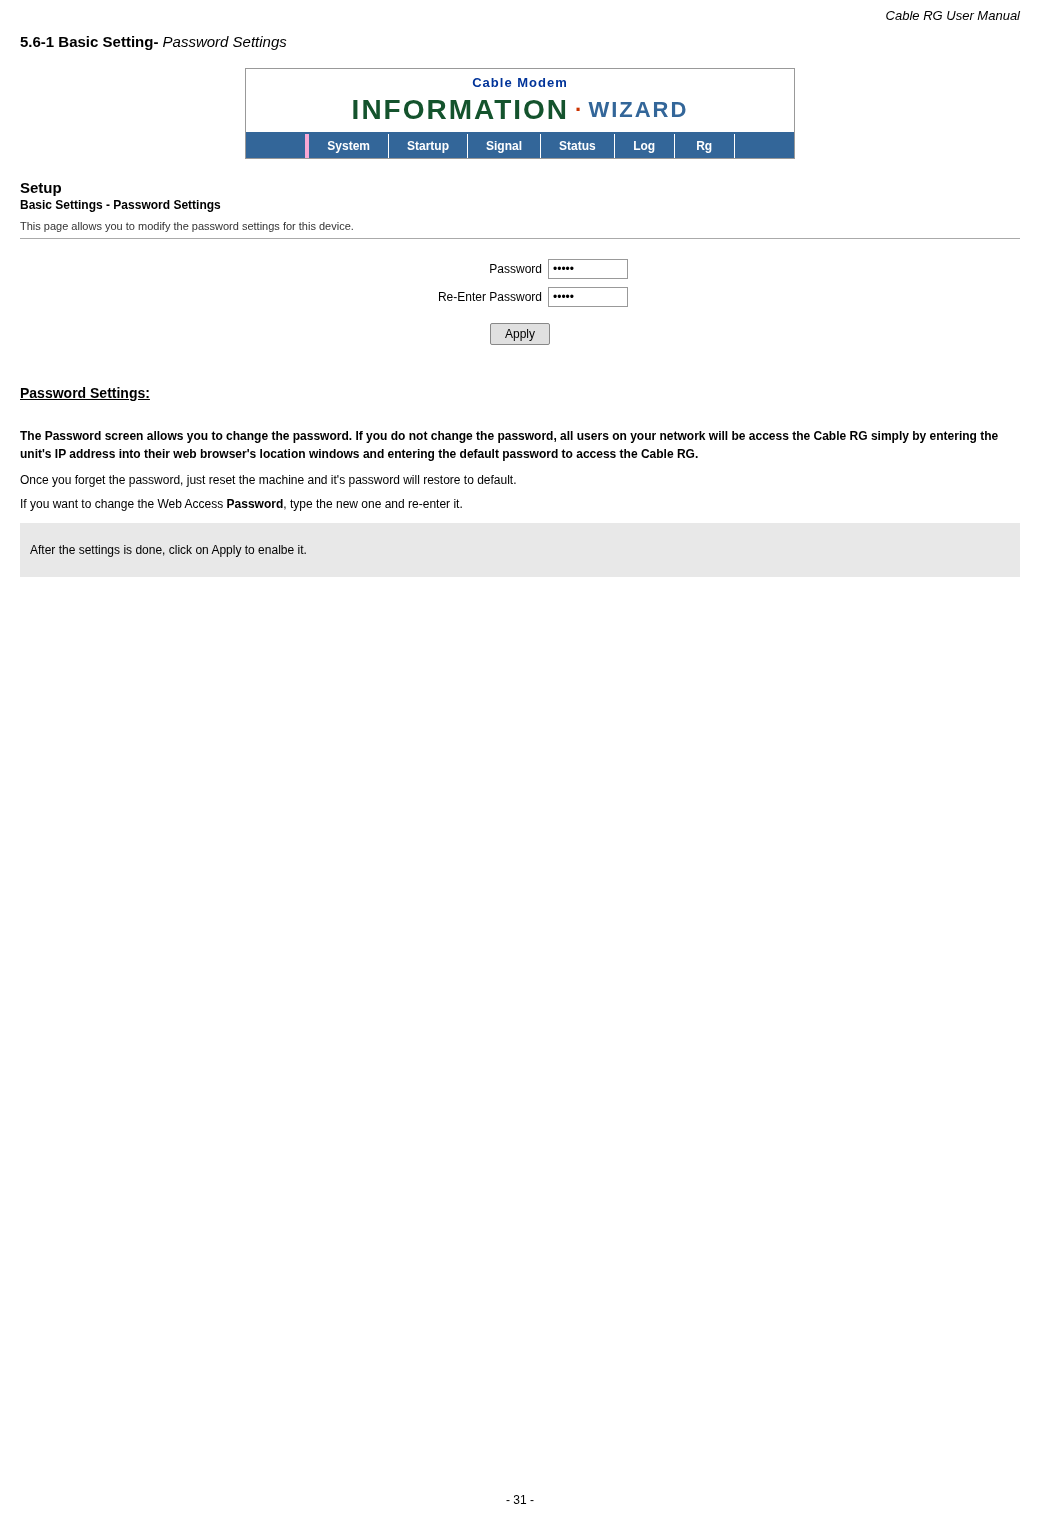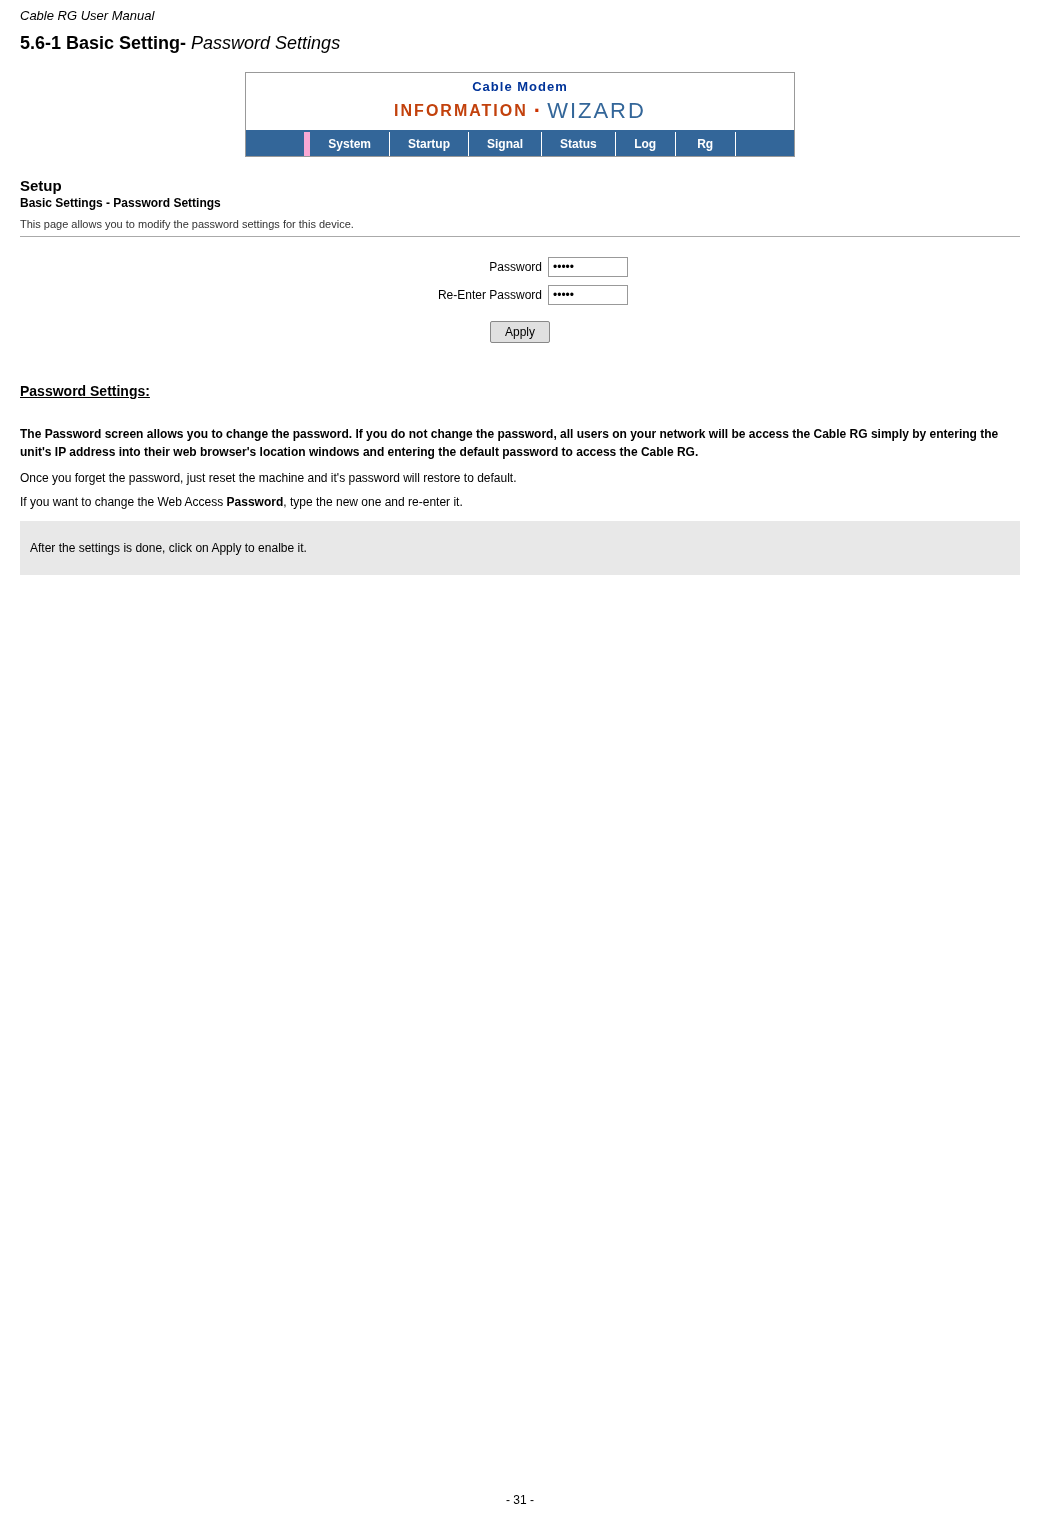--- a/index.html
+++ b/index.html
@@ -14,29 +14,30 @@
       font-family: Arial, sans-serif;
       font-size: 13px;
       background: #fff;
       color: #000;
       position: relative;
     }
 
     
     .page-header {
       display: flex;
-      padding: 8px 32px 4px 20px;
+      justify-content: flex-end;
+      padding: 8px 20px 4px 20px;
       font-style: italic;
       font-size: 13px;
     }
 
     
     .section-title {
       padding: 6px 20px 8px 20px;
-      font-size: 18px;
+      font-size: 15px;
       font-weight: bold;
       border-bottom: none;
     }
 
     .section-title .italic-part {
       font-weight: normal;
       font-style: italic;
     }
 
     
@@ -65,37 +66,37 @@
     .info-wizard-bar {
       display: flex;
       align-items: center;
       justify-content: center;
       padding: 2px 12px 6px 12px;
       background: #fff;
       border-bottom: 2px solid #336699;
     }
 
     .info-wizard-bar .info-text {
-      font-size: 16px;
-      font-weight: bold;
-      color: #c2410c;
+      font-size: 28px;
+      font-weight: bold;
+      color: #14532d;
       letter-spacing: 2px;
       text-transform: uppercase;
     }
 
     .info-wizard-bar .dot {
       font-size: 22px;
       font-weight: bold;
       color: #cc3300;
       margin: 0 6px;
     }
 
     .info-wizard-bar .wizard-text {
       font-size: 22px;
-      font-weight: normal;
+      font-weight: bold;
       color: #336699;
       letter-spacing: 2px;
       text-transform: uppercase;
     }
 
     
     .nav-tabs-bar {
       display: flex;
       background: #336699;
       justify-content: center;
@@ -107,21 +108,21 @@
       font-weight: bold;
       color: #fff;
       cursor: pointer;
       border-right: 1px solid #fff;
       background: #336699;
       text-align: center;
       min-width: 60px;
     }
 
     .nav-tab:first-child {
-      border-left: 6px solid #f9a8d4;
+      border-left: 4px solid #f9a8d4;
     }
 
     
     .setup-area {
       margin: 20px 20px 0 20px;
     }
 
     .setup-label {
       font-size: 15px;
       font-weight: bold;

